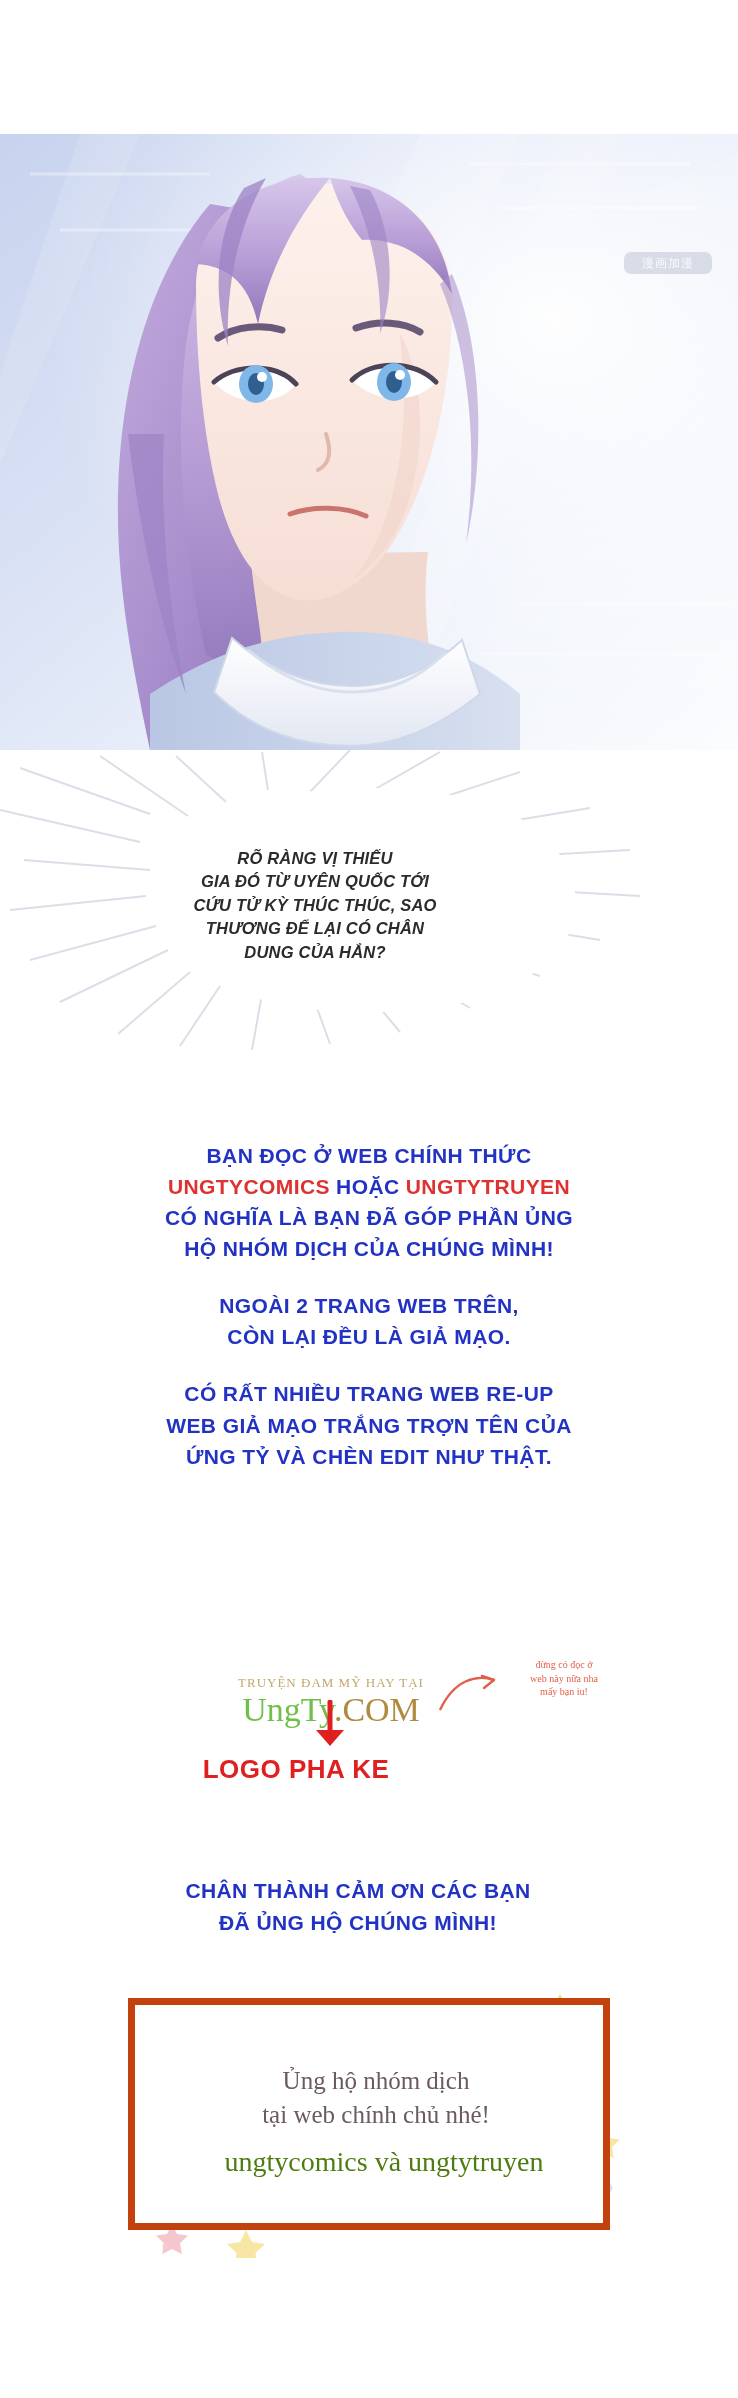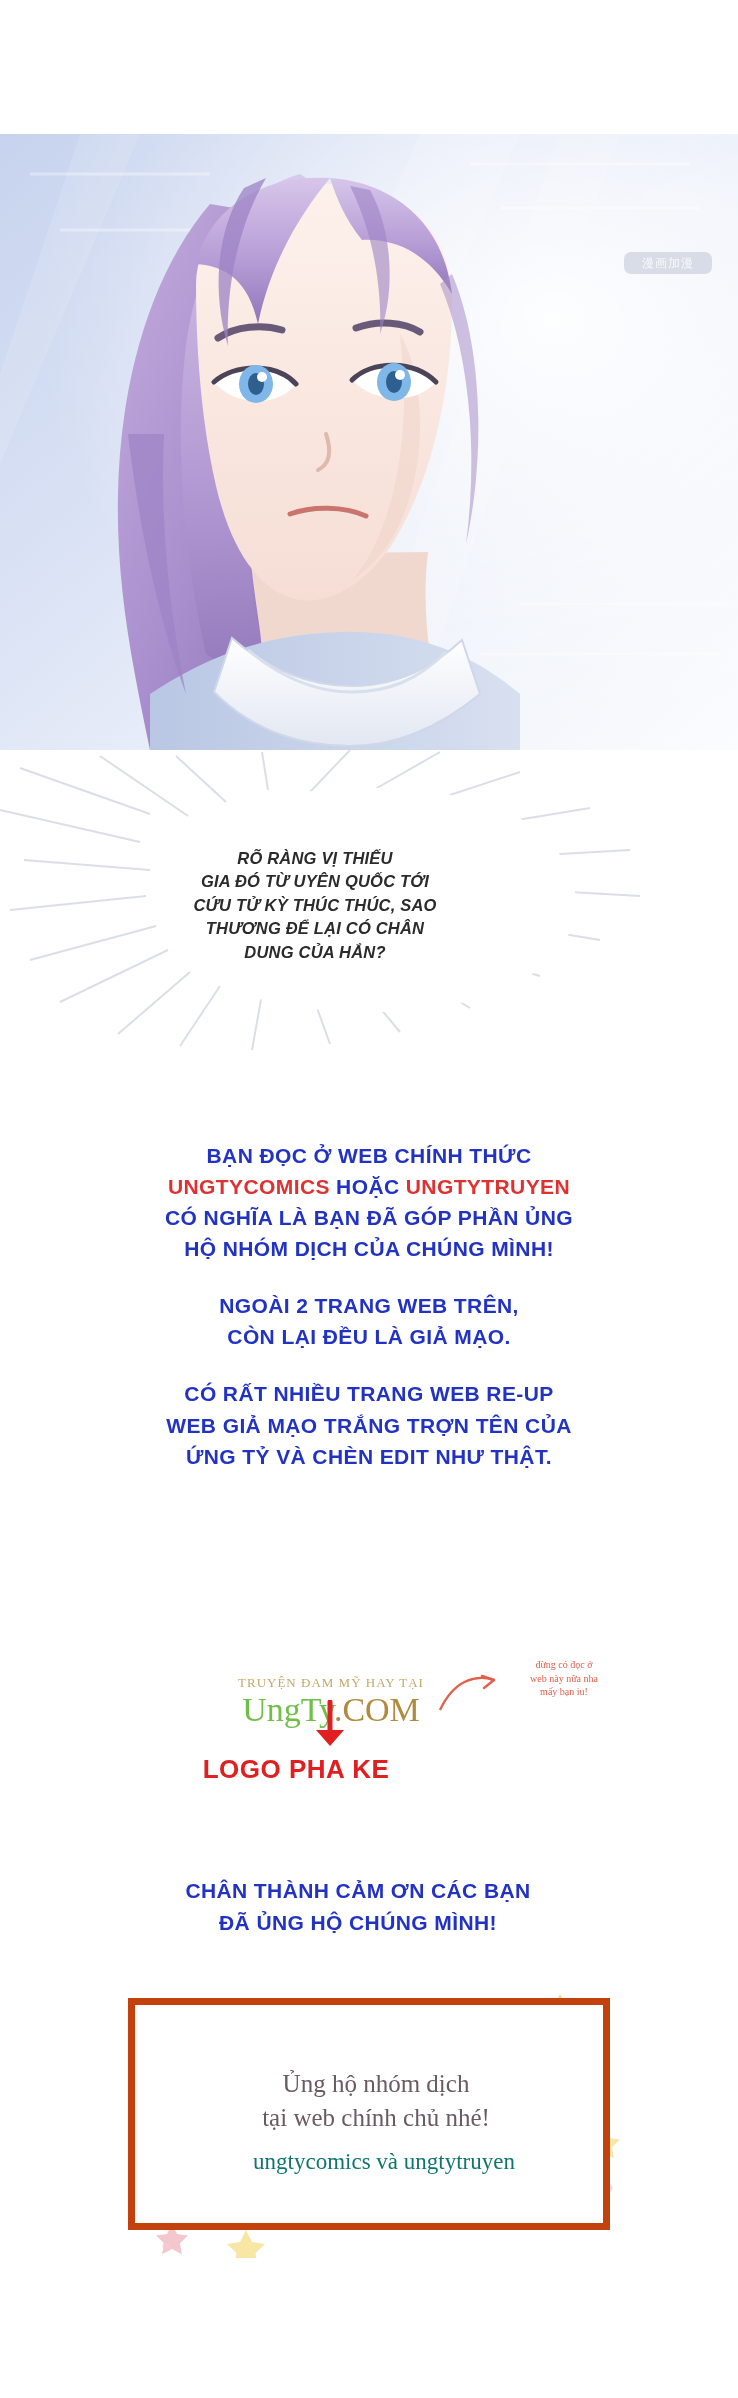--- a/index.html
+++ b/index.html
@@ -189,23 +189,23 @@
     font-family: "Liberation Serif", serif;
     color: #5a4a52;
   }
   .card-line1 {
     font-size: 25px;
     line-height: 1.35;
     text-align: center;
     color: #6a5a62;
   }
   .card-line2 {
-    font-size: 23px;
+    font-size: 28px;
     margin-top: 14px;
-    color: #0f766e;
+    color: #4d7c0f;
     margin-left: 16px;
   }
   .deco { position: absolute; }
 </style>
 </head>
 <body>
 
 <div class="panel-art">
   <svg class="art-svg" width="738" height="616" viewBox="0 0 738 616">
     <defs>

